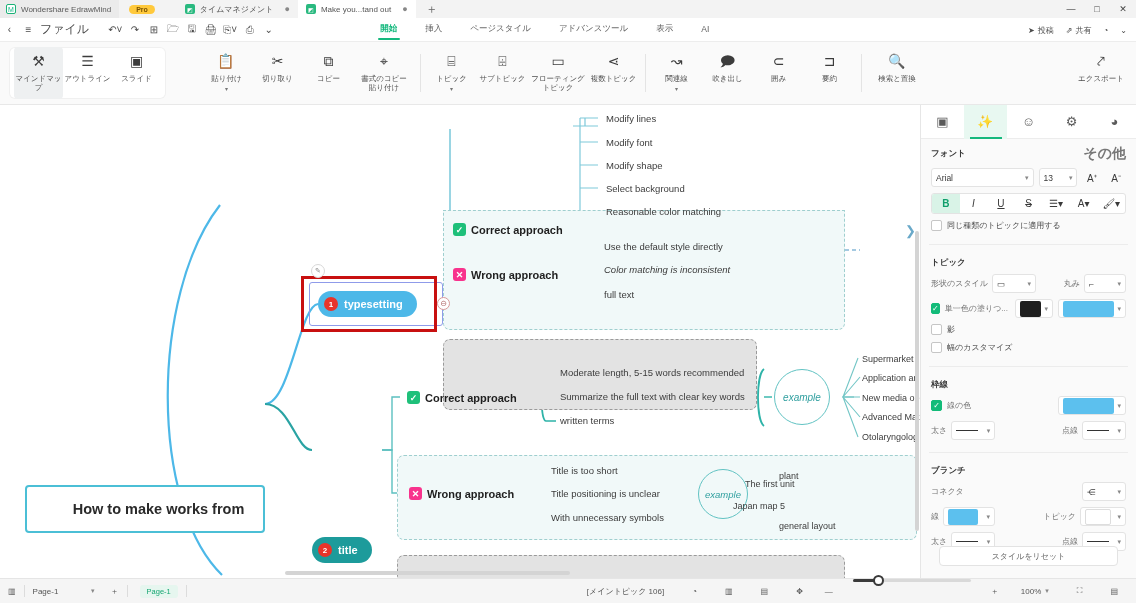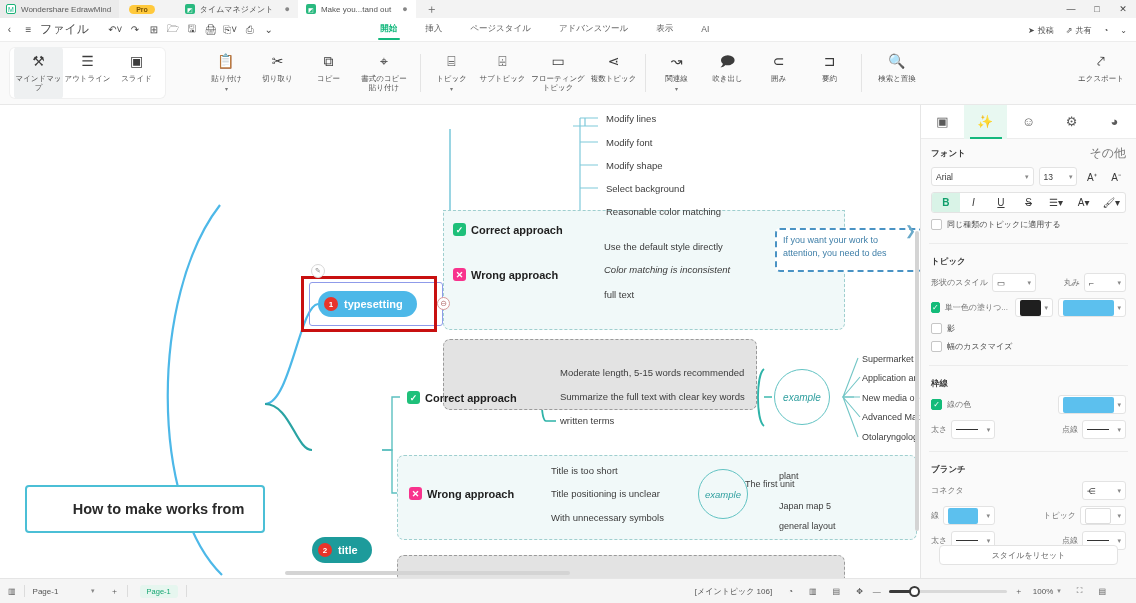--- a/index.html
+++ b/index.html
@@ -237,21 +237,21 @@
   .rtab.active { color:#14b87d; background:#e8f8f1; }
   .rtab.active::after {
     content:""; position:absolute; left:50%; transform:translateX(-50%);
     bottom:0; width:32px; height:2px; background:#14b87d;
   }
   .sect { padding:6px 10px 2px; }
   .sect-hd {
     display:flex; align-items:center; justify-content:space-between;
     font-size:8.5px; font-weight:bold; color:#3a3a3a; margin-bottom:5px;
   }
-  .sect-hd .more { font-size:12px; font-weight:normal; color:#777; }
+  .sect-hd .more { font-size:14px; font-weight:bold; color:#777; }
   .row { display:flex; align-items:center; gap:5px; margin-bottom:6px; }
   .ctl {
     background:#fff; border:1px solid #e3e3e3; border-radius:3px;
     height:19px; display:flex; align-items:center; padding:0 4px;
     font-size:8.5px; color:#3a3a3a; gap:3px;
   }
   .ctl .cv { font-size:7px; color:#888; margin-left:auto; }
   .fontname { width:106px; }
   .fontsize { width:40px; }
   .iconbtn {
@@ -301,21 +301,21 @@
   }
   .sb-item {
     display:flex; align-items:center; gap:4px; font-size:8px; color:#555;
     padding:0 8px; height:25px;
   }
   .page-chip {
     font-size:7.5px; color:#17a673; background:#e6f6ef; border-radius:3px;
     padding:2px 7px; margin-left:4px;
   }
   .sb-sep { width:1px; height:12px; background:#dcdcdc; }
-  .sb-right { margin-left:auto; display:flex; align-items:center; gap:0; padding-right:22px; }
+  .sb-right { margin-left:auto; display:flex; align-items:flex-start; gap:12px; padding-right:10px; }
   .zoomtrack {
     width:118px; height:3px; background:#d9d9d9; border-radius:2px;
     position:relative; margin:0 6px;
   }
   .zoomknob {
     position:absolute; left:20px; top:-4px; width:11px; height:11px;
     border-radius:50%; background:#fff; border:2px solid #3a3a3a;
   }
   .zoomfill {
     position:absolute; left:0; top:0; height:3px; width:24px;
@@ -561,23 +561,20 @@
     <div class="sub-label" style="left:453px; top:118px;">
       <span class="mark green">✓</span>
       <span>Correct approach</span>
     </div>
     <div class="leaf" style="left:606px; top:8px;">Modify lines</div>
     <div class="leaf" style="left:606px; top:32px;">Modify font</div>
     <div class="leaf" style="left:606px; top:55px;">Modify shape</div>
     <div class="leaf" style="left:606px; top:78px;">Select background</div>
     <div class="leaf" style="left:606px; top:101px;">Reasonable color matching</div>
 
-    <div class="callout">
-      <span>If you want your work to attention, you need to des</span>
-    </div>
     <div class="collapse-arrow">❯</div>
 
     <div class="sub-label" style="left:453px; top:163px;">
       <span class="mark pink">✕</span>
       <span>Wrong approach</span>
     </div>
     <div class="leaf" style="left:604px; top:136px;">Use the default style directly</div>
     <div class="leaf it" style="left:604px; top:159px;">Color matching is inconsistent</div>
     <div class="leaf" style="left:604px; top:184px;">full text</div>
 
@@ -602,21 +599,21 @@
       <span>Wrong approach</span>
     </div>
     <div class="leaf" style="left:551px; top:360px;">Title is too short</div>
     <div class="leaf" style="left:551px; top:383px;">Title positioning is unclear</div>
     <div class="leaf" style="left:551px; top:407px;">With unnecessary symbols</div>
     <div class="ex-circle small" style="left:698px; top:364px;">
       <span>example</span>
     </div>
     <div class="leaf sm" style="left:779px; top:366px;">plant</div>
     <div class="leaf sm" style="left:745px; top:374px;">The first unit</div>
-    <div class="leaf sm" style="left:779px; top:396px;">Japan map 5</div>
+    <div class="leaf sm" style="left:733px; top:396px;">Japan map 5</div>
     <div class="leaf sm" style="left:779px; top:416px;">general layout</div>
 
     <div class="vscroll"></div>
     <div class="hscroll"></div>
   </div>
 
   <div class="rpanel">
     <div class="rtabs">
       <div class="rtab">
           <span>▣</span>

